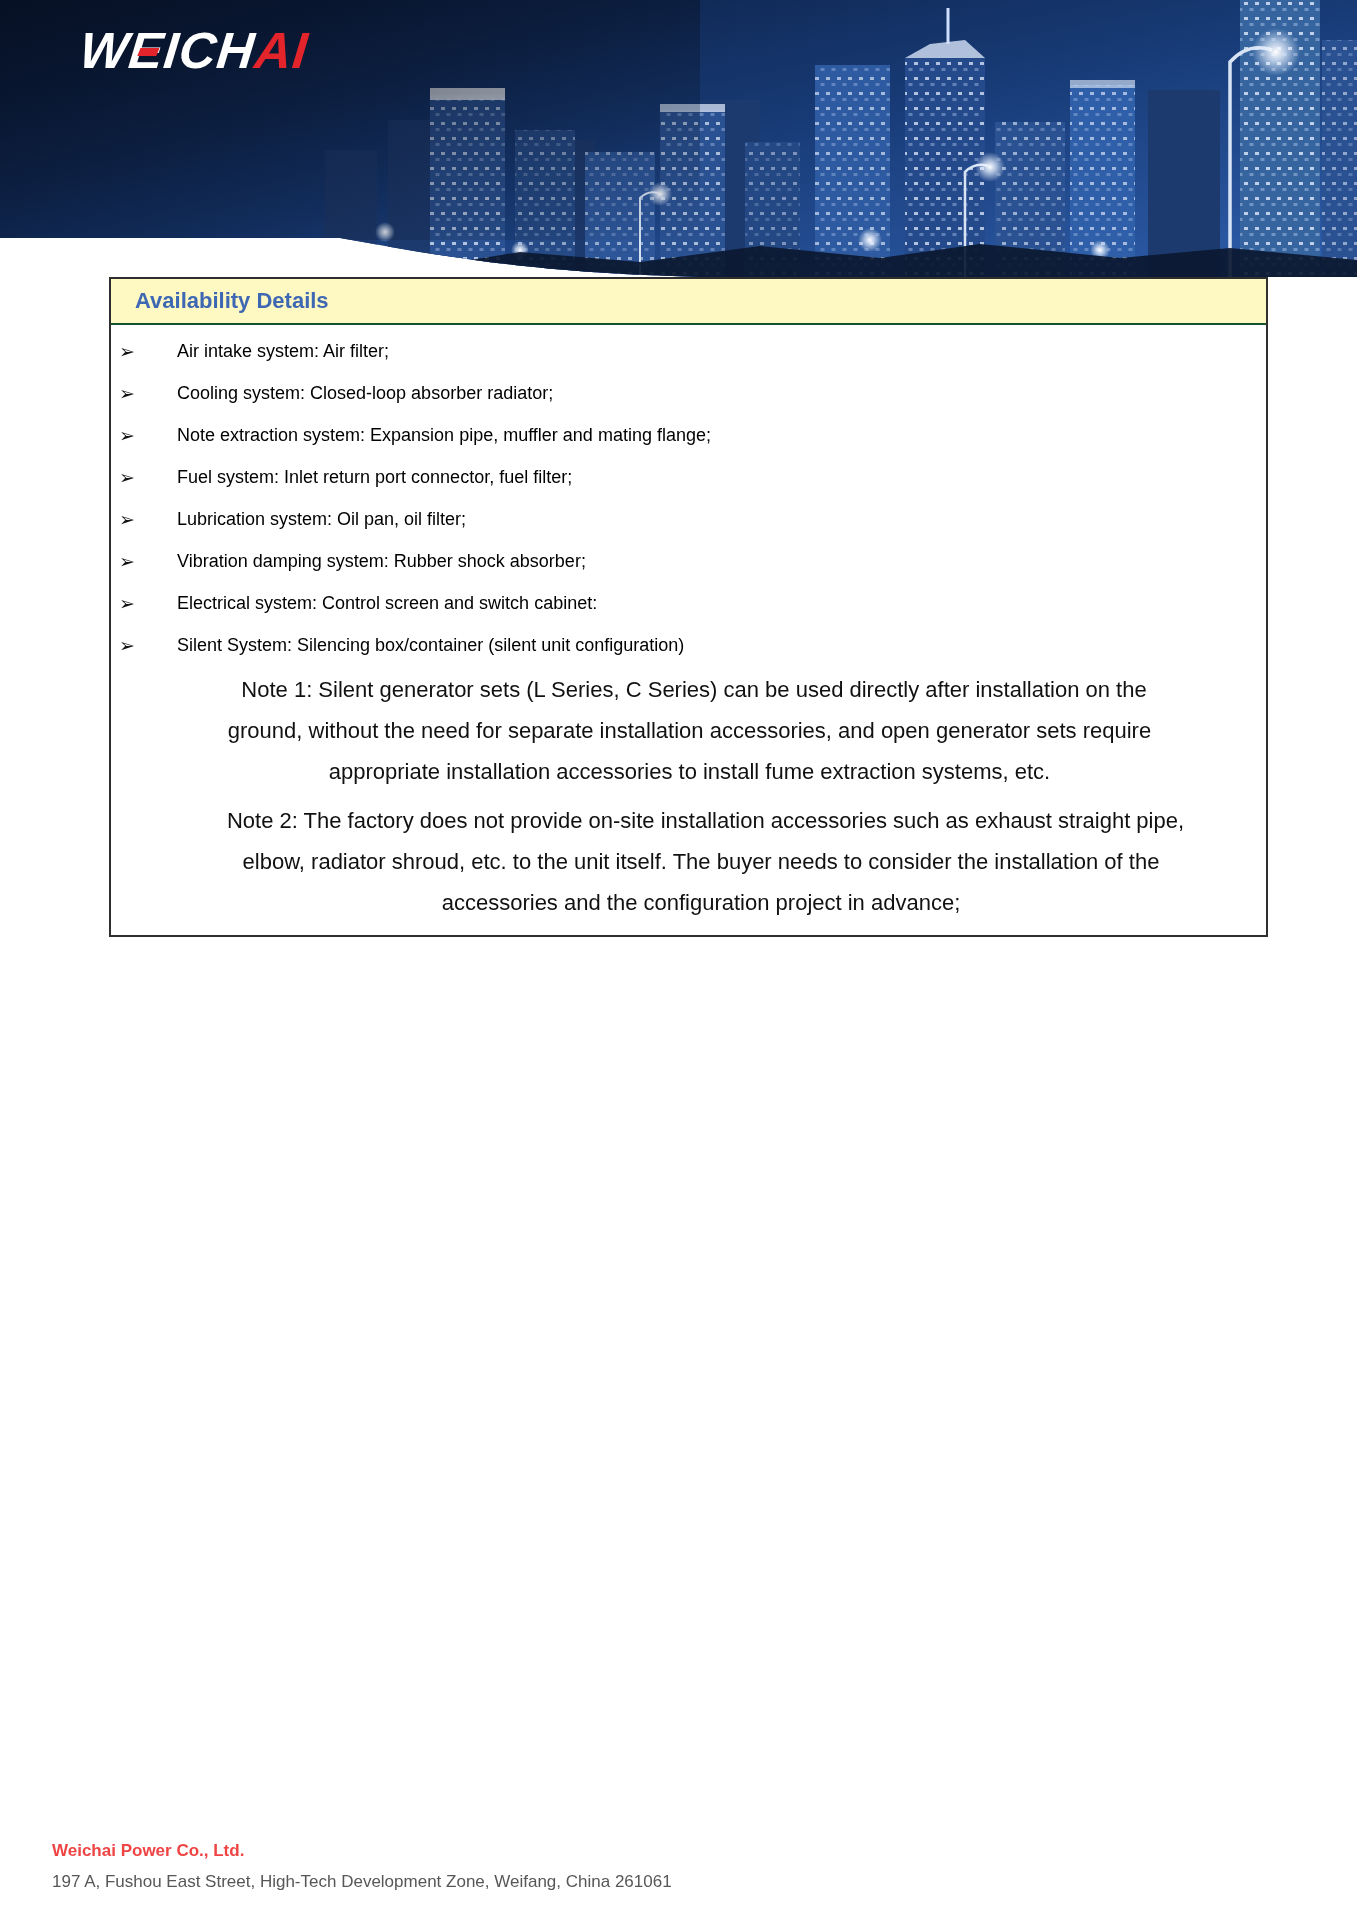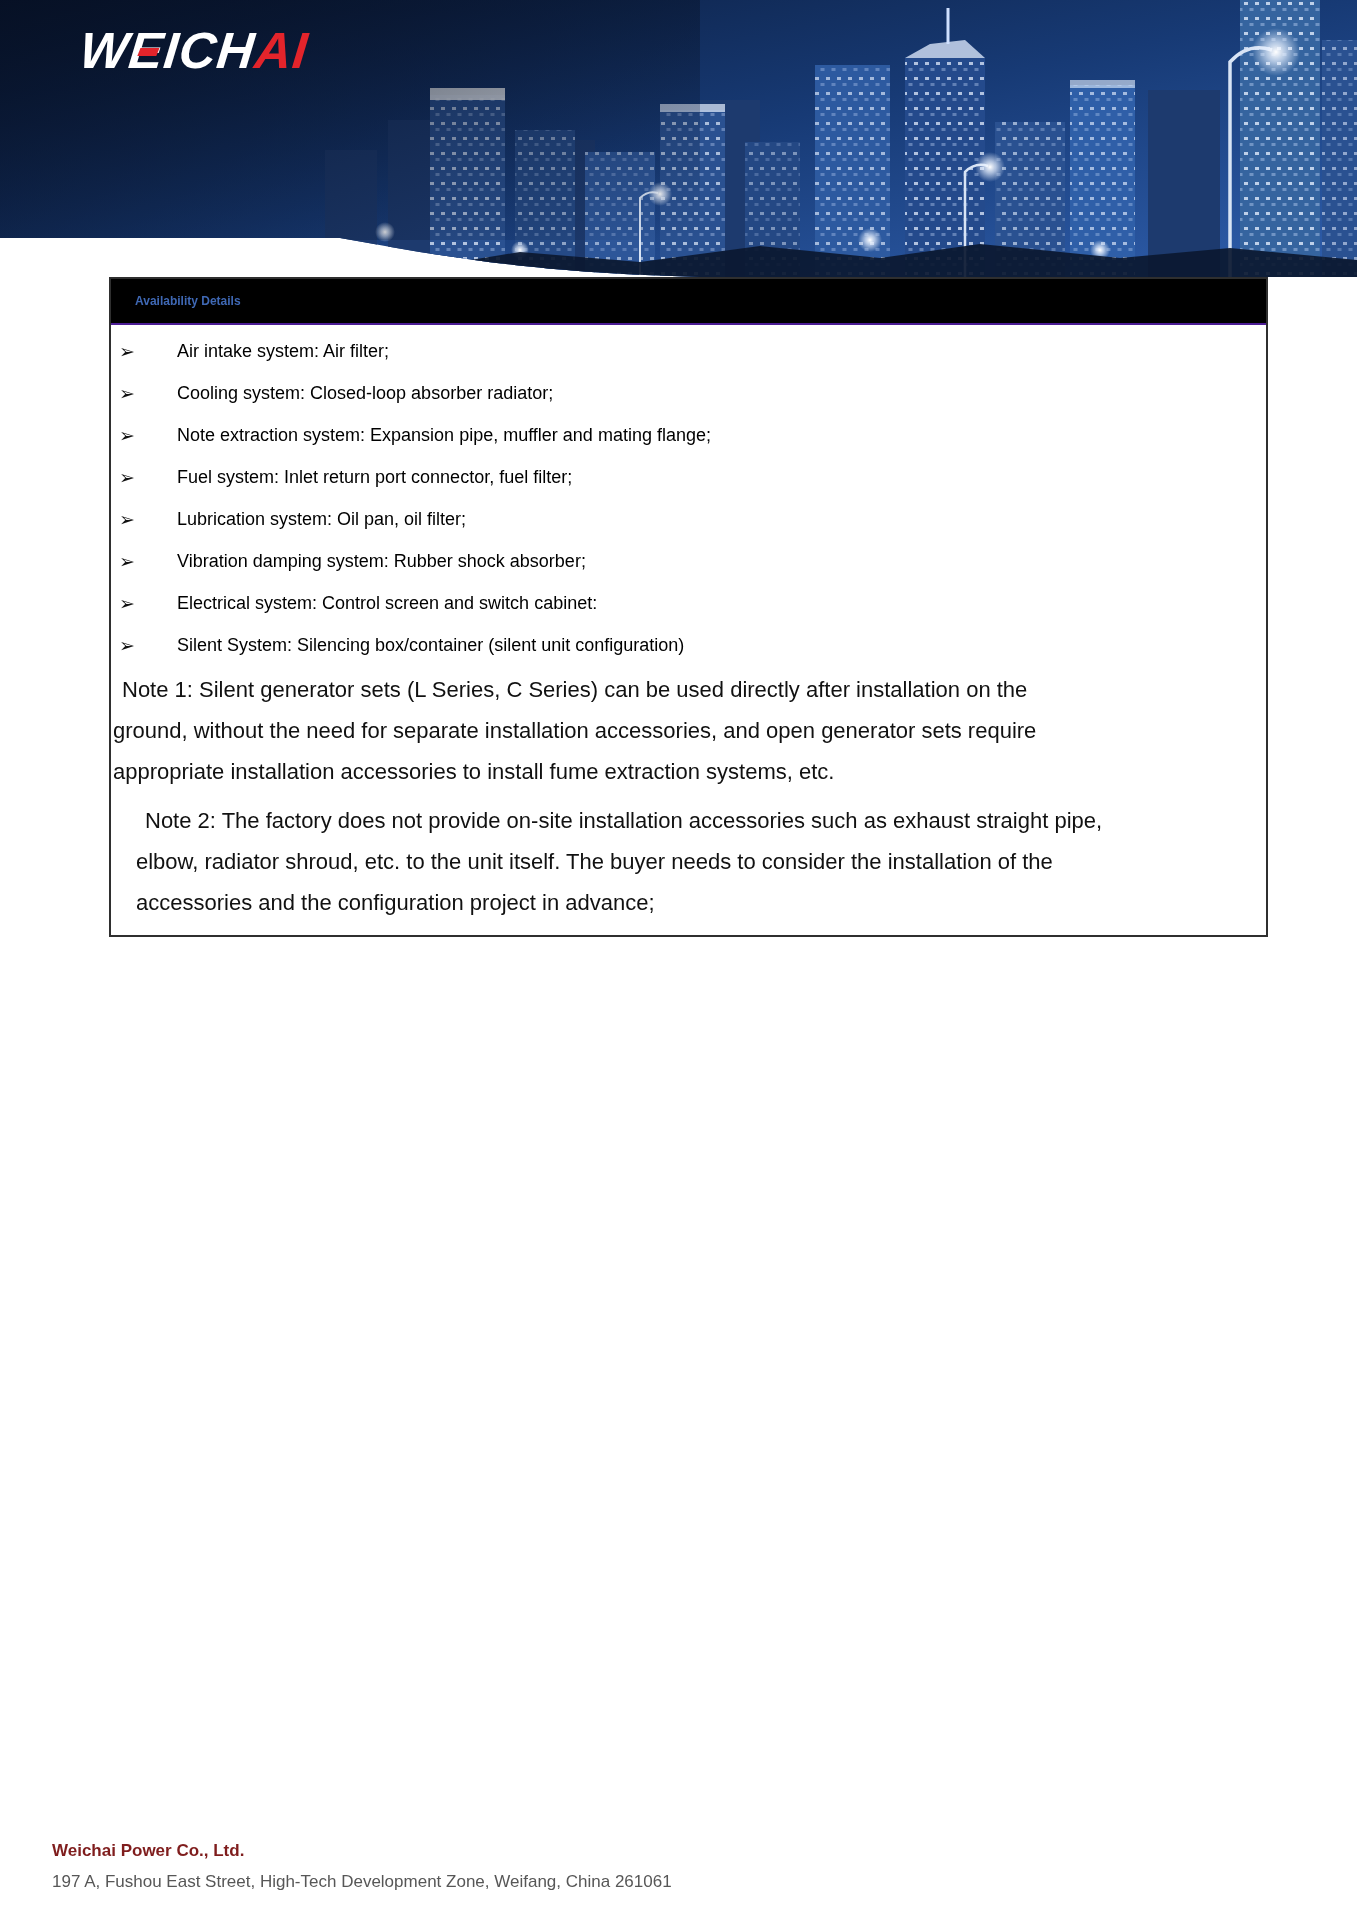--- a/index.html
+++ b/index.html
@@ -30,24 +30,24 @@
 
   
   .avail-table{
     position:absolute;left:109px;top:277px;width:1159px;
     border:2px solid #2f2f2f;
     background:#ffffff;
     box-sizing:border-box;
   }
   .table-header{
     height:44px;line-height:44px;
-    background:#000000;
-    border-bottom:2px solid #4c1d95;
+    background:#fef9c3;
+    border-bottom:2px solid #14532d;
     padding-left:24px;
-    color:#3f68b4;font-weight:bold;font-size:12px;
+    color:#3f68b4;font-weight:bold;font-size:22px;
   }
   .table-body{padding:5px 0 12px 0;}
   .bullets{list-style:none;margin:0;padding:0;}
   .bullets li{
     height:42px;line-height:42px;
     padding-left:8px;
     white-space:nowrap;
     display:flex;align-items:center;
   }
   .bullets .glyph{
@@ -56,26 +56,27 @@
     font-family:"DejaVu Sans", sans-serif;
   }
   .bullets .txt{font-size:18px;color:#000000;}
   .notes{margin-top:3px;}
   .note-block.second{margin-top:8px;padding-left:23px;}
   .note-line{
     line-height:41px;
     font-size:22px;color:#111111;
     white-space:nowrap;
     padding-left:2px;
+    text-align:center;
   }
   .note-line.first{padding-left:11px;}
 
   
   .footer{position:absolute;left:52px;top:1840px;}
-  .footer .company{font-weight:bold;font-size:17px;color:#7f1d1d;line-height:22px;}
+  .footer .company{font-weight:bold;font-size:17px;color:#ef4444;line-height:22px;}
   .footer .address{font-size:17px;color:#575757;line-height:22px;margin-top:9px;text-align:right;}
 </style>
 </head>
 <body>
 
 <div class="page">
 
   <div class="banner">
     <svg width="1357" height="280" viewBox="0 0 1357 280">
       <defs>

